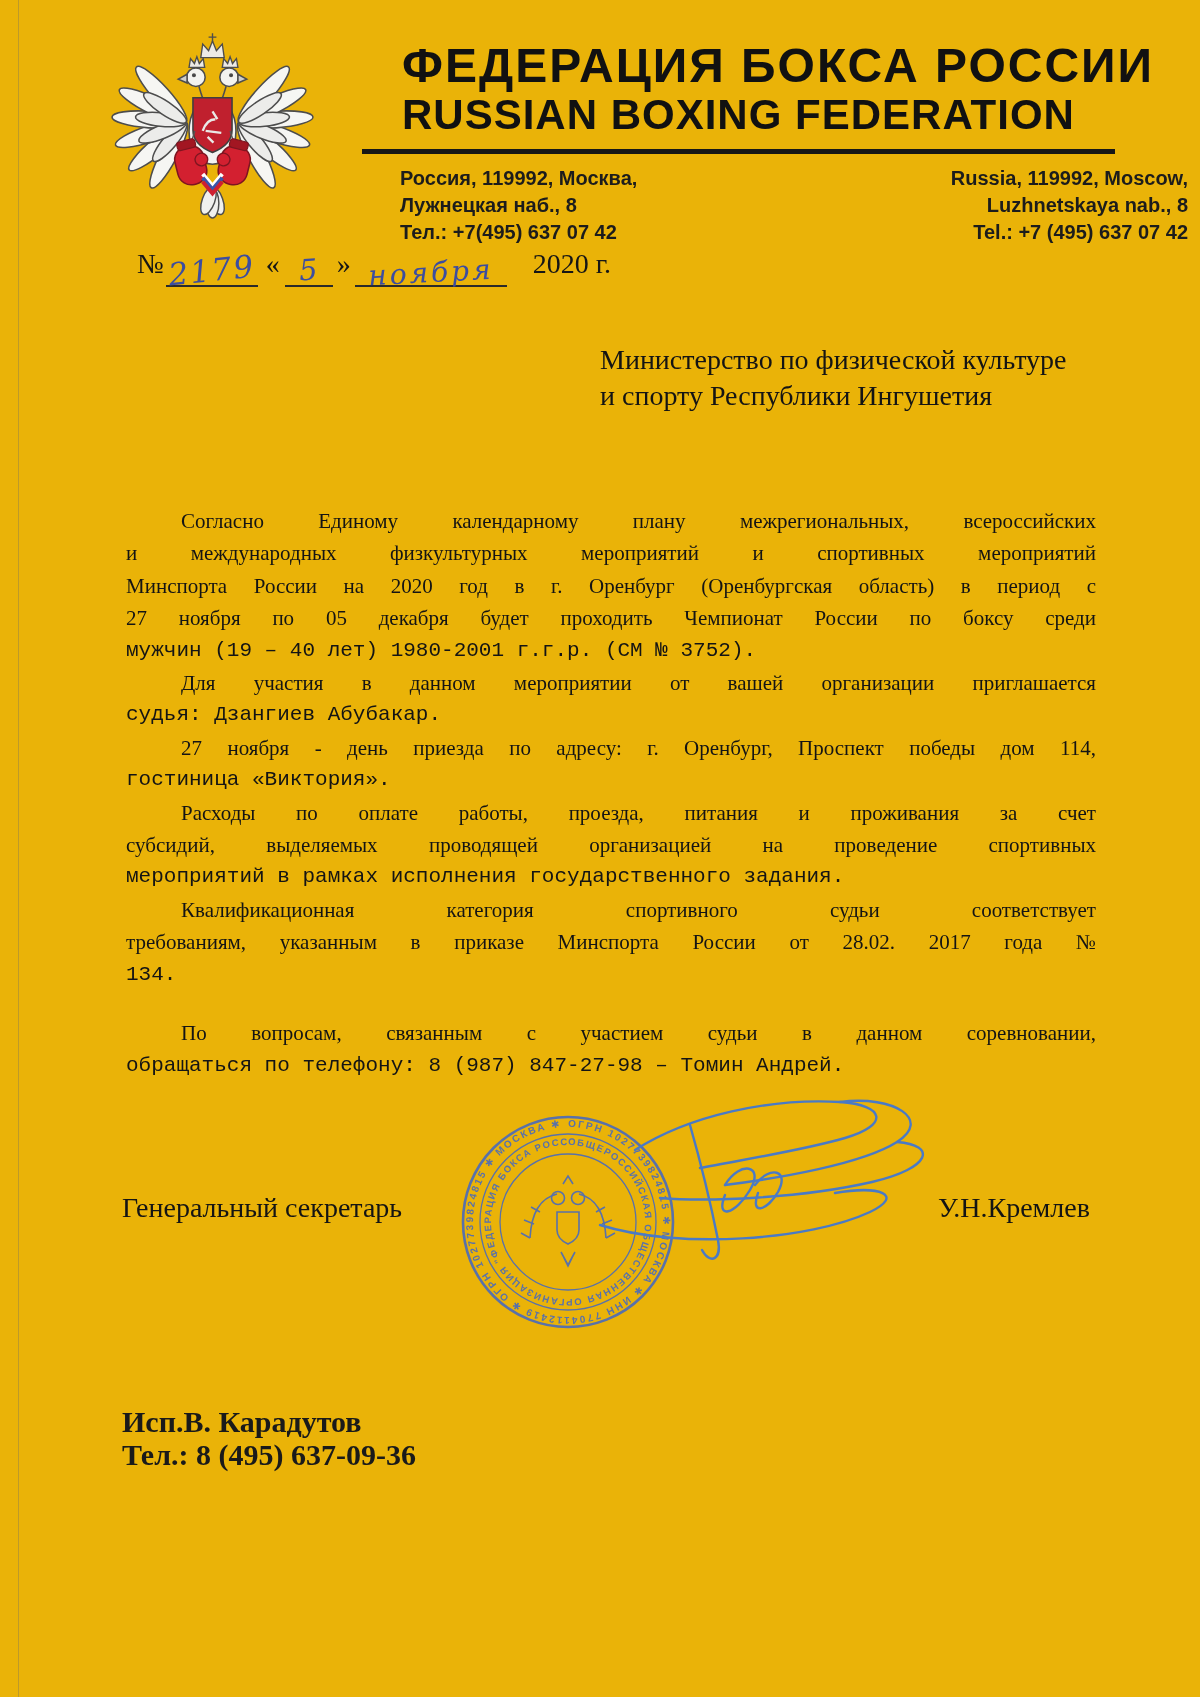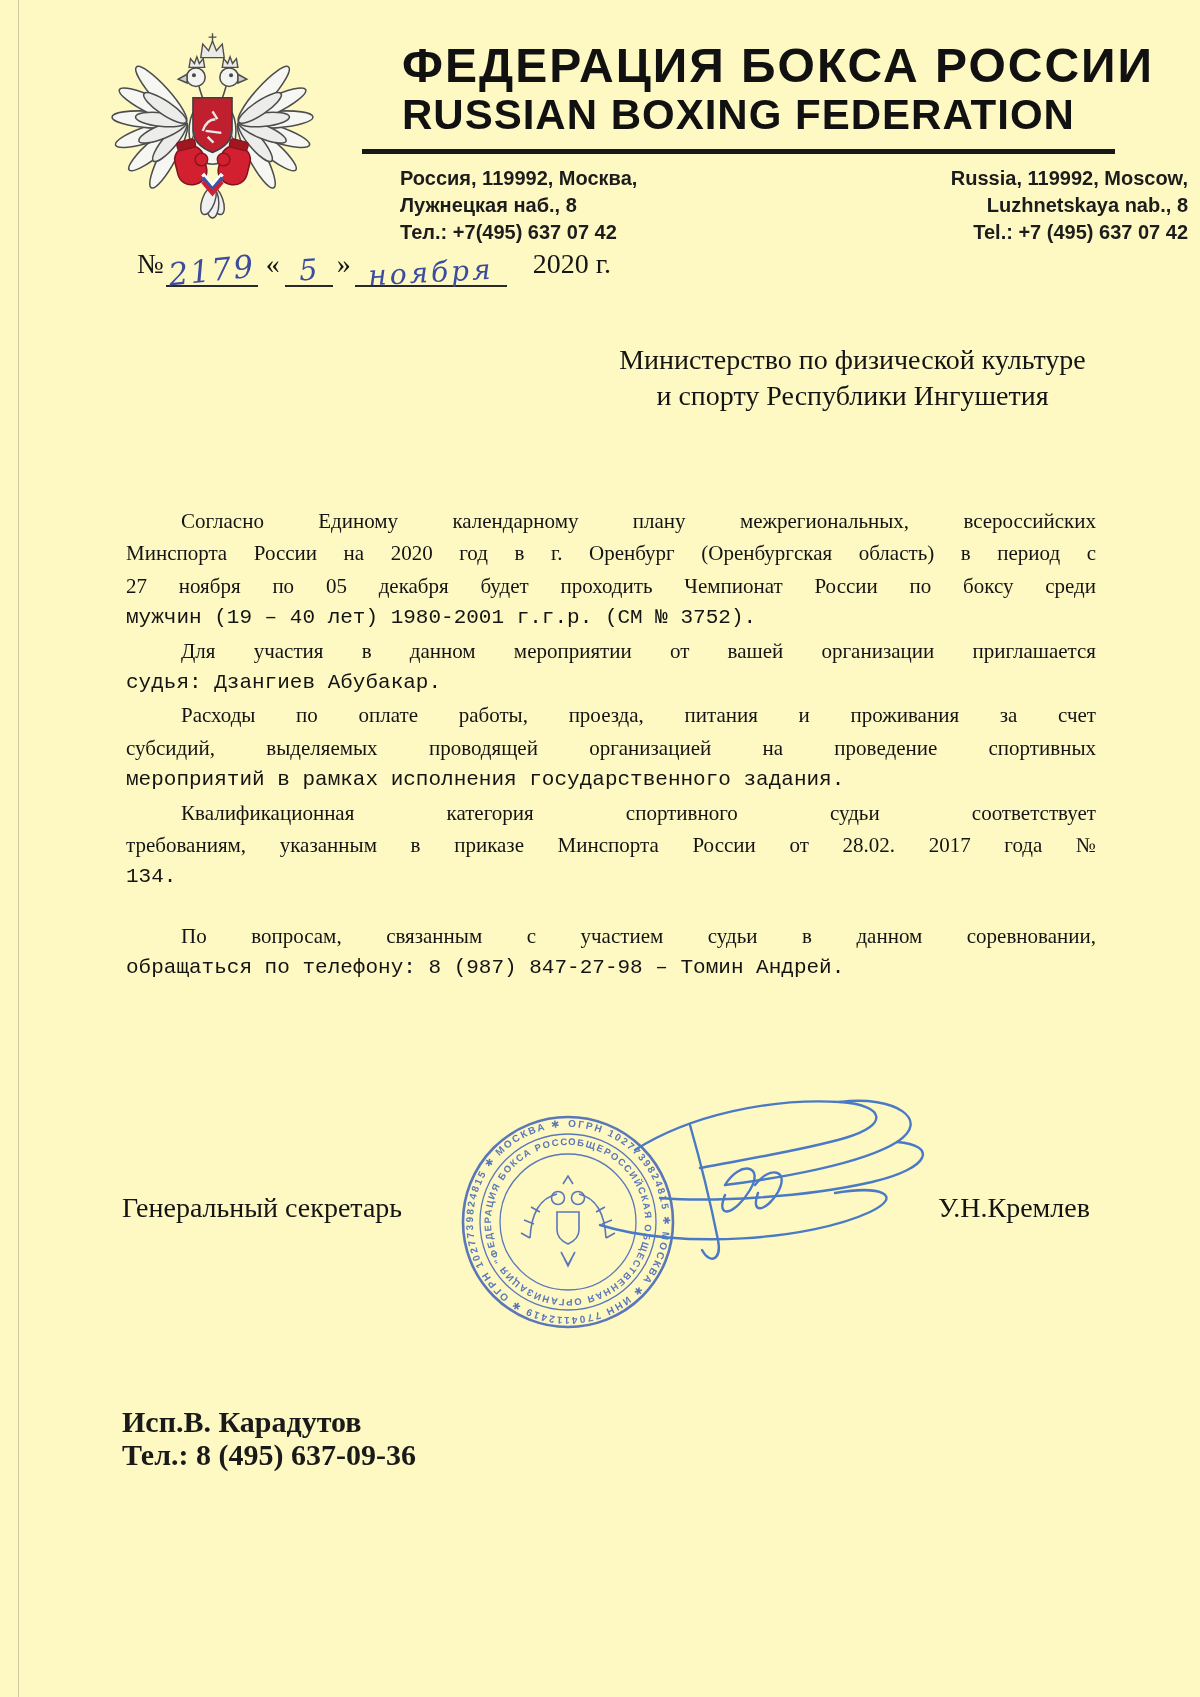--- a/index.html
+++ b/index.html
@@ -1,18 +1,18 @@
 <!DOCTYPE html>
 <html><head>
 <meta charset="utf-8">
 <style>
   html,body{margin:0;padding:0;background:#e8e6e0;}
   .page{
     position:relative; width:1200px; height:1697px; margin:0 auto;
-    background:#fef9c3; overflow:hidden;
+    background:#eab308; overflow:hidden;
     font-family:"Liberation Serif","DejaVu Serif",serif; color:#161616;
   }
   .scan-edge{position:absolute; left:18px; top:0; width:1px; height:100%;
     background:rgba(110,108,100,.35);}
   
   .emblem{position:absolute; left:105px; top:18px; width:215px; height:222px;}
   .title-ru{position:absolute; left:402px; top:42px; width:720px;
     font-family:"Liberation Sans","DejaVu Sans",sans-serif; font-weight:700;
     font-size:48px; letter-spacing:2px; line-height:1; white-space:nowrap; color:#111;}
   .title-en{position:absolute; left:402px; top:94px; width:720px;
@@ -31,21 +31,21 @@
   .u-day{width:48px; margin-left:5px;}
   .u-mon{width:152px; margin-left:4px;}
   .hw{display:inline-block; font-style:italic; color:#3c4da0;
       font-family:"DejaVu Serif","Liberation Serif",serif; line-height:1;}
   .hw-num{font-size:31px; letter-spacing:2px; transform:rotate(-6deg) translateY(3px);}
   .hw-day{font-size:29px; transform:rotate(-4deg) translateY(2px);}
   .hw-mon{font-size:28px; letter-spacing:3px; transform:rotate(-3deg) translateY(4px);}
   .q{margin-left:8px;} .q2{margin-left:4px;} .yr{margin-left:26px;}
   
   .addressee{position:absolute; left:600px; top:342px; width:505px;
-    font-size:28px; line-height:35.5px; text-align:center; color:#141414;}
+    font-size:28px; line-height:35.5px; text-align:left; color:#141414;}
   
   .body-block{position:absolute; left:126px; top:505px; width:970px;
     font-size:21px; line-height:32.4px; color:#141414;}
   .para{margin:0;}
   .para:last-child{margin-top:26px;}
   .bline{text-align:justify; text-align-last:justify; overflow:hidden; white-space:nowrap;}
   .bline.first{padding-left:55px;}
   .bline.last{text-align-last:left;font-family:Liberation Mono, monospace;}
   
   .sig-role{position:absolute; left:122px; top:1192px; font-size:28px; color:#141414; white-space:nowrap;}
@@ -156,27 +156,32 @@
   </div>
 
   <div class="addressee">
     <div>Министерство по физической культуре</div>
     <div>и спорту Республики Ингушетия</div>
   </div>
 
   <div class="body-block">
       <div class="para">
         <div class="bline first">Согласно Единому календарному плану межрегиональных, всероссийских</div>
+        <div class="bline">и международных физкультурных мероприятий и спортивных мероприятий</div>
         <div class="bline">Минспорта России на 2020 год в г. Оренбург (Оренбургская область) в период с</div>
         <div class="bline">27 ноября по 05 декабря будет проходить Чемпионат России по боксу среди</div>
         <div class="bline last">мужчин (19 – 40 лет) 1980-2001 г.г.р. (СМ № 3752).</div>
       </div>
       <div class="para">
         <div class="bline first">Для участия в данном мероприятии от вашей организации приглашается</div>
         <div class="bline last">судья: Дзангиев Абубакар.</div>
+      </div>
+      <div class="para">
+        <div class="bline first">27 ноября - день приезда по адресу: г. Оренбург, Проспект победы дом 114,</div>
+        <div class="bline last">гостиница «Виктория».</div>
       </div>
       <div class="para">
         <div class="bline first">Расходы по оплате работы, проезда, питания и проживания за счет</div>
         <div class="bline">субсидий, выделяемых проводящей организацией на проведение спортивных</div>
         <div class="bline last">мероприятий в рамках исполнения государственного задания.</div>
       </div>
       <div class="para">
         <div class="bline first">Квалификационная категория спортивного судьи соответствует</div>
         <div class="bline">требованиям, указанным в приказе Минспорта России от 28.02. 2017 года №</div>
         <div class="bline last">134.</div>

